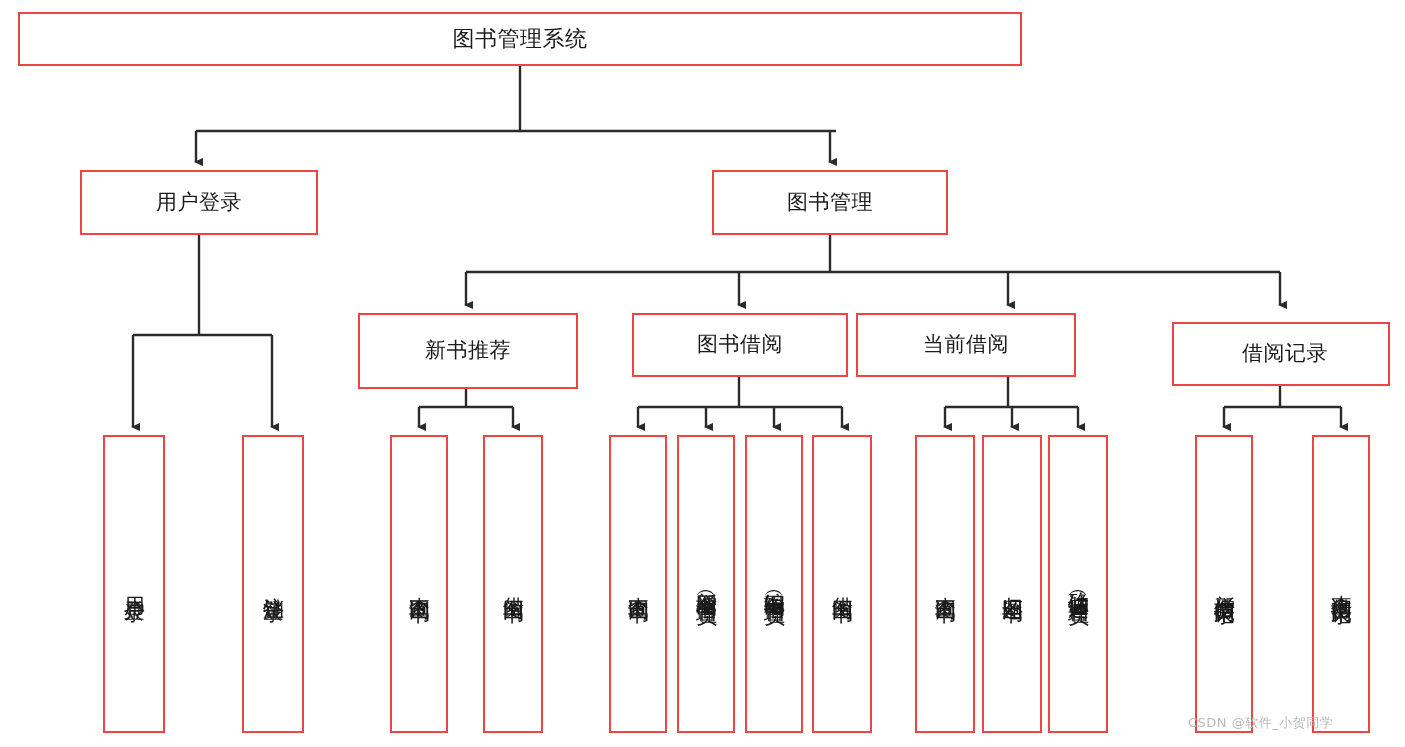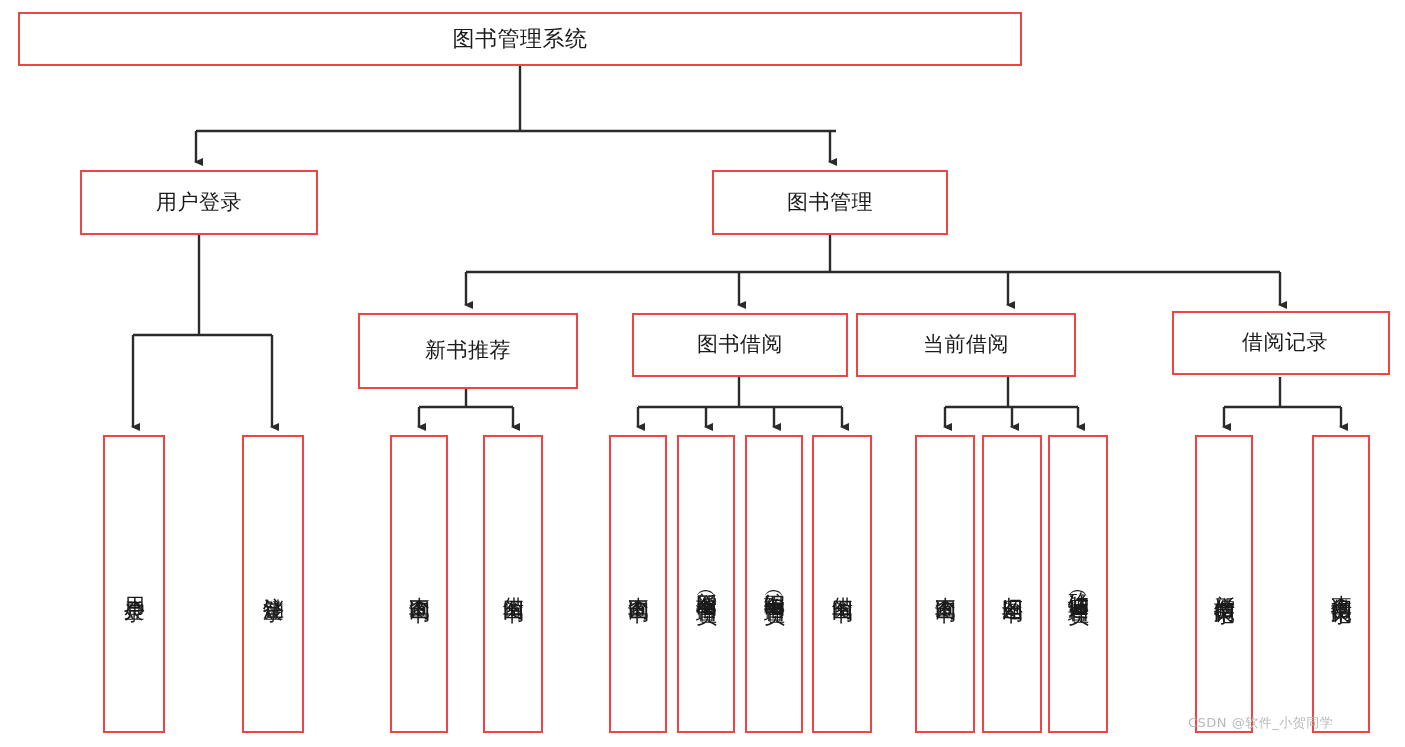--- a/index.html
+++ b/index.html
@@ -130,21 +130,21 @@
 
   <div class="node-box" style="left:358px; top:313px; width:220px; height:76px;">
     <span class="node-label-h">新书推荐</span>
   </div>
   <div class="node-box" style="left:632px; top:313px; width:216px; height:64px;">
     <span class="node-label-h">图书借阅</span>
   </div>
   <div class="node-box" style="left:856px; top:313px; width:220px; height:64px;">
     <span class="node-label-h">当前借阅</span>
   </div>
-  <div class="node-box" style="left:1172px; top:311px; width:218px; height:64px;padding-left:8px;">
+  <div class="node-box" style="left:1172px; top:322px; width:218px; height:64px;padding-left:8px;">
     <span class="node-label-h">借阅记录</span>
   </div>
 
   <div class="node-box" style="left:103px; top:435px; width:62px; height:298px;">
     <span class="node-label-v">用户登录</span>
   </div>
   <div class="node-box" style="left:242px; top:435px; width:62px; height:298px;">
     <span class="node-label-v">注销登录</span>
   </div>
 

